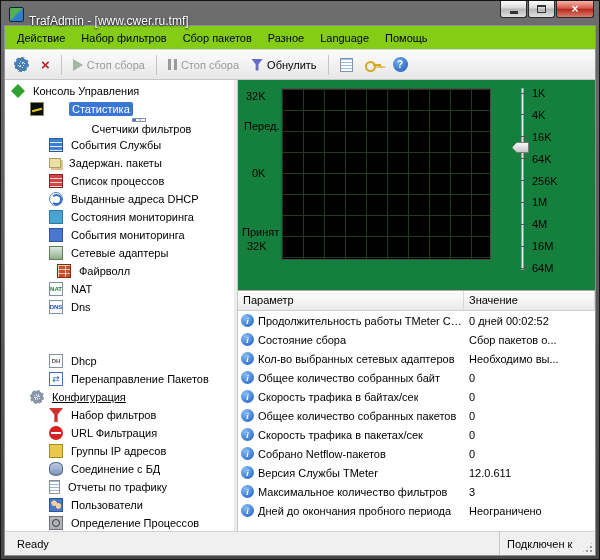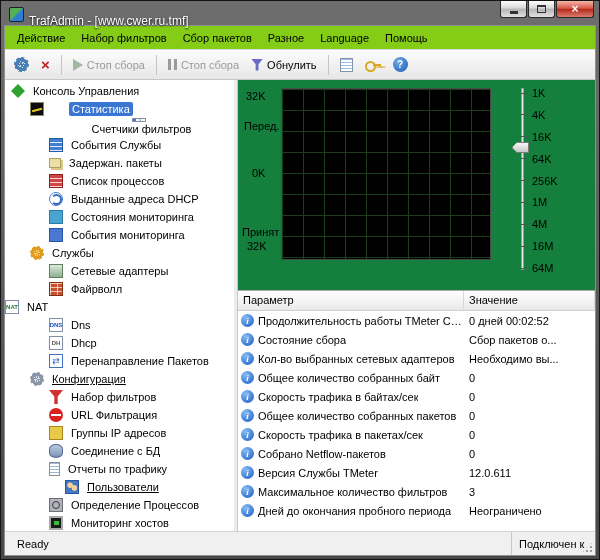--- a/index.html
+++ b/index.html
@@ -104,21 +104,21 @@
   .th.v{flex:1;}
   .trow{display:flex;height:19px;align-items:center;}
   .tcell-p{width:226px;display:flex;align-items:center;gap:4px;padding-left:3px;white-space:nowrap;overflow:hidden;}
   .tcell-v{flex:1;padding-left:5px;white-space:nowrap;overflow:hidden;}
   .info-ic{width:13px;height:13px;min-width:13px;border-radius:50%;background:radial-gradient(circle at 35% 28%,#85bdf2,#1a58c4);color:#fff;font-size:9px;font-weight:bold;font-style:italic;font-family:"Liberation Serif",serif;display:flex;align-items:center;justify-content:center;}
   .ptext{overflow:hidden;text-overflow:ellipsis;}
 
   
   .statusbar{height:24px;background:#f0f0f0;border-top:1px solid #d2d2d2;display:flex;align-items:center;position:relative;flex:none;}
   .status-left{flex:1;padding-left:12px;}
-  .status-right{width:84px;height:100%;border-left:1px solid #c8c8c8;display:flex;align-items:center;padding-left:7px;white-space:nowrap;overflow:hidden;}
+  .status-right{width:96px;height:100%;border-left:1px solid #c8c8c8;display:flex;align-items:center;padding-left:7px;white-space:nowrap;overflow:hidden;}
   .grip{position:absolute;right:1px;bottom:1px;width:13px;height:13px;background-image:radial-gradient(circle,#9a9a9a 1.2px,transparent 1.4px);background-size:4px 4px;clip-path:polygon(100% 0,100% 100%,0 100%);}
 </style>
 </head>
 <body>
 
 <div class="window">
 
   <div class="titlebar">
     <span class="app-icon"></span>
     <span class="title">TrafAdmin - [www.cwer.ru.tmf]</span>
@@ -210,41 +210,37 @@
             <span class="tlabel">Выданные адреса DHCP</span>
           </div>
           <div class="trow-item" style="padding-left: 44px;">
             <span class="ticon ic-monitoring-states"></span>
             <span class="tlabel">Состояния мониторинга</span>
           </div>
           <div class="trow-item" style="padding-left: 44px;">
             <span class="ticon ic-monitoring-events"></span>
             <span class="tlabel">События мониторинга</span>
           </div>
-          <div class="trow-item" style="padding-left: 25px;">
-            <span class="ticon ic-services"></span>
-            <span class="tlabel">Службы</span>
-          </div>
           <div class="trow-item" style="padding-left: 44px;">
             <span class="ticon ic-network-adapters"></span>
             <span class="tlabel">Сетевые адаптеры</span>
           </div>
-          <div class="trow-item" style="padding-left: 44px;">
+          <div class="trow-item" style="padding-left: 44px; margin-left: 8px;">
             <span class="ticon ic-firewall"></span>
             <span class="tlabel">Файрволл</span>
           </div>
-          <div class="trow-item" style="">
+          <div class="trow-item" style="padding-left: 44px;">
             <span class="ticon ic-nat"></span>
             <span class="tlabel">NAT</span>
           </div>
           <div class="trow-item" style="padding-left: 44px;">
             <span class="ticon ic-dns"></span>
             <span class="tlabel">Dns</span>
           </div>
-          <div class="trow-item" style="padding-left: 44px;">
+          <div class="trow-item" style="padding-left: 44px; margin-top: 36px;">
             <span class="ticon ic-dhcp"></span>
             <span class="tlabel">Dhcp</span>
           </div>
           <div class="trow-item" style="padding-left: 44px;">
             <span class="ticon ic-packet-redirect"></span>
             <span class="tlabel">Перенаправление Пакетов</span>
           </div>
           <div class="trow-item" style="padding-left: 25px; text-decoration: underline;">
             <span class="ticon ic-configuration"></span>
             <span class="tlabel">Конфигурация</span>
@@ -262,21 +258,21 @@
             <span class="tlabel">Группы IP адресов</span>
           </div>
           <div class="trow-item" style="padding-left: 44px;">
             <span class="ticon ic-db-connection"></span>
             <span class="tlabel">Соединение с БД</span>
           </div>
           <div class="trow-item" style="padding-left: 44px;">
             <span class="ticon ic-traffic-reports"></span>
             <span class="tlabel">Отчеты по трафику</span>
           </div>
-          <div class="trow-item" style="padding-left: 60px; text-decoration: underline;">
+          <div class="trow-item" style="padding-left: 44px;">
             <span class="ticon ic-users"></span>
             <span class="tlabel">Пользователи</span>
           </div>
           <div class="trow-item" style="padding-left: 44px;">
             <span class="ticon ic-process-detection"></span>
             <span class="tlabel">Определение Процессов</span>
           </div>
           <div class="trow-item" style="padding-left: 44px;">
             <span class="ticon ic-host-monitoring"></span>
             <span class="tlabel">Мониторинг хостов</span>

